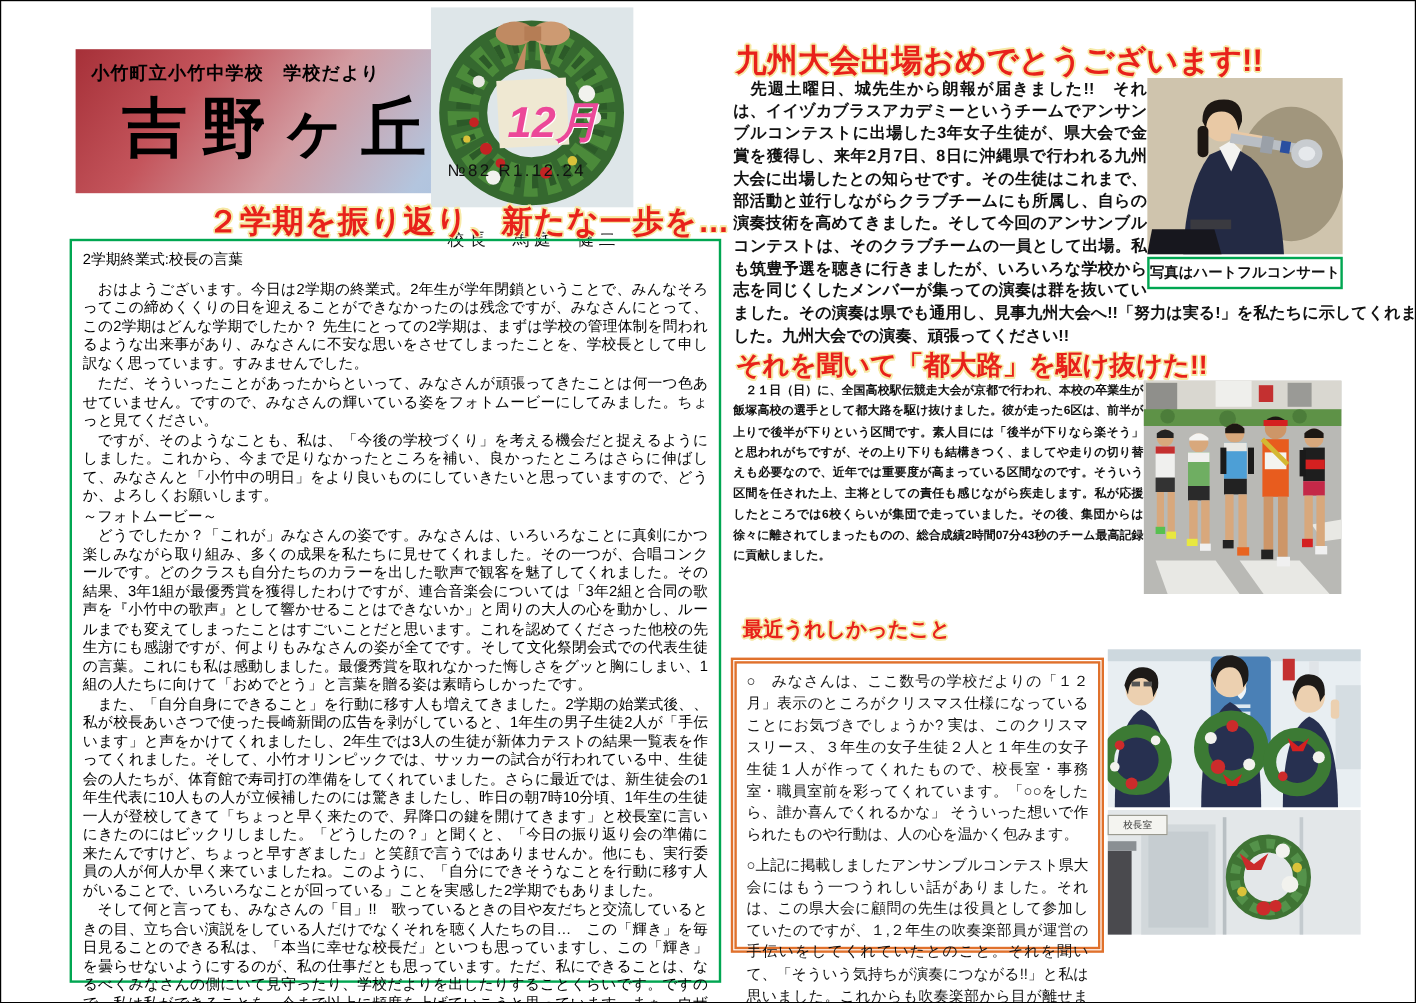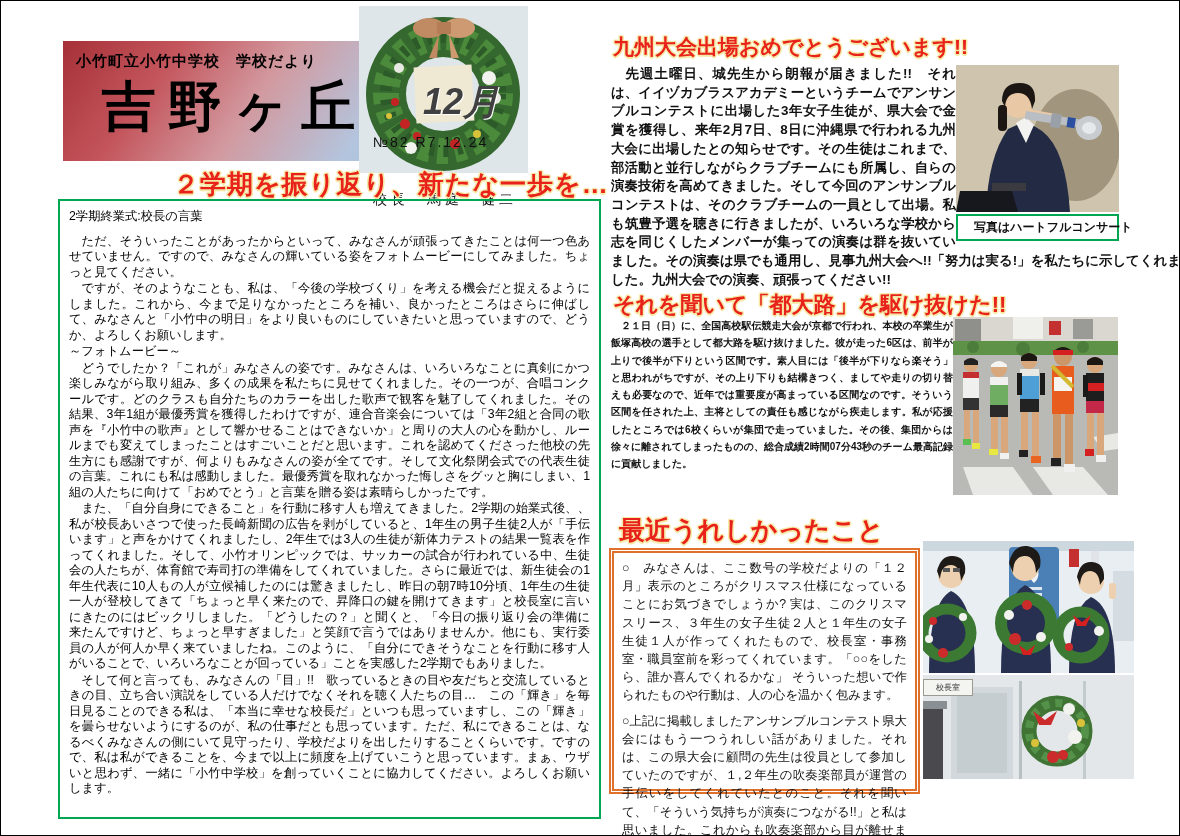--- a/index.html
+++ b/index.html
@@ -12,55 +12,55 @@
   .banner{
     position:absolute;left:62px;top:40px;width:343px;height:120px;
     background:linear-gradient(125deg,#a63038 0%,#c4555c 28%,#d29aa0 55%,#b3c5de 85%,#a9c2e0 100%);
   }
   .banner .school{padding:11px 0 0 13px;font-size:15px;font-weight:bold;letter-spacing:1px;color:#000;}
   .banner .big-title{font-size:54px;font-weight:bold;letter-spacing:12px;text-align:center;margin-top:0px;color:#000;}
   .wreath-box{position:absolute;left:358px;top:5px;width:169px;height:167px;}
   .wreath-box svg{position:absolute;left:0;top:0;}
   .month-label{
     position:absolute;left:64px;top:72px;font-size:36px;font-weight:bold;font-style:italic;
-    color:#404040;text-shadow:1px 1px 0 #fff;
+    color:#ec4899;text-shadow:1px 1px 0 #fff;
   }
   .issue-line{position:absolute;left:14px;top:128px;font-size:14px;letter-spacing:2px;color:#111;white-space:nowrap;}
   .principal-line{position:absolute;left:14px;top:148px;font-size:14px;letter-spacing:4px;color:#111;white-space:nowrap;margin-top:37px;}
   
   .pop-title{
     position:absolute;font-weight:bold;color:#e8211a;white-space:nowrap;
     text-shadow:-1.5px 0 #f6e9a6,1.5px 0 #f6e9a6,0 -1.5px #f6e9a6,0 1.5px #f6e9a6,
                 -1px -1px #f6e9a6,1px 1px #f6e9a6,-1px 1px #f6e9a6,1px -1px #f6e9a6;
   }
   #headline{left:124px;top:166px;font-size:26px;letter-spacing:1px;margin-left:48px;}
-  #t-kyushu{left:612px;top:32px;font-size:21px;}
+  #t-kyushu{left:612px;top:32px;font-size:26px;}
   #t-ekiden{left:612px;top:289px;font-size:22px;}
-  #t-happy{left:618px;top:512px;font-size:26px;}
+  #t-happy{left:618px;top:512px;font-size:17px;}
   
   .green-box{
     position:absolute;left:57px;top:198px;width:543px;height:620px;box-sizing:border-box;
     border:2px solid #00a651;padding:7px 8px 4px 8px;
     font-size:12.3px;line-height:15.5px;text-align:justify;word-break:break-all;
   }
   .green-box p{margin:1px;}
   .green-box .sub{margin-bottom:9px;}
   .green-box .center{text-align:left;}
   
   .sec-body{position:absolute;left:610px;width:570px;font-weight:bold;color:#111;
             text-align:justify;word-break:break-all;}
   #body-kyushu{top:64px;font-size:13.4px;line-height:18.7px;}
   #body-ekiden{top:316px;font-size:10px;line-height:17.3px;}
   .float-photo{float:right;position:relative;}
   #float-kyushu{width:225px;}
   #float-ekiden{width:228px;}
   .photo-frame{display:block;}
   .caption-box{
     width:163px;box-sizing:border-box;border:2px solid #00a651;background:#fff;
-    margin-top:2px;padding:2px 16px;text-align:center;font-size:12px;font-weight:bold;white-space:nowrap;
+    margin-top:2px;padding:2px 0;text-align:center;font-size:12px;font-weight:bold;white-space:nowrap;
   }
   
   .orange-box{
     position:absolute;left:608px;top:547px;width:311px;height:246px;box-sizing:border-box;
     border:5px double #e0712c;padding:6px 8px;background:#fff;
     font-size:12.4px;line-height:18.2px;font-weight:normal;color:#111;
     text-align:justify;word-break:break-all;
   }
   .orange-box p{margin:0;}
   .orange-box p + p{margin-top:7px;}
@@ -100,28 +100,29 @@
       <circle cx="96" cy="138" r="5" fill="#c42323"></circle>
       <circle cx="36" cy="96" r="4" fill="#c42323"></circle>
       <circle cx="130" cy="72" r="7" fill="#f2f2ee"></circle>
       <circle cx="136" cy="92" r="6" fill="#e8e8e2"></circle>
       <circle cx="52" cy="142" r="6" fill="#f2f2ee"></circle>
       <circle cx="40" cy="62" r="5" fill="#e8e8e2"></circle>
       <circle cx="118" cy="128" r="4" fill="#d9c23a"></circle>
       <circle cx="30" cy="110" r="3" fill="#d9c23a"></circle>
     </svg>
     <div class="month-label">12月</div>
-    <div class="issue-line">№82 R7.12.24</div>
+    <div class="issue-line">№82 R1.12.24</div>
     <div class="principal-line">校長　馬庭　健二</div>
   </div>
 
   <div class="pop-title" id="headline">２学期を振り返り、新たな一歩を…</div>
 
   <div class="green-box">
     <p class="sub">2学期終業式:校長の言葉</p>
+    <p>　おはようございます。今日は2学期の終業式。2年生が学年閉鎖ということで、みんなそろってこの締めくくりの日を迎えることができなかったのは残念ですが、みなさんにとって、この2学期はどんな学期でしたか？ 先生にとっての2学期は、まずは学校の管理体制を問われるような出来事があり、みなさんに不安な思いをさせてしまったことを、学校長として申し訳なく思っています。すみませんでした。</p>
     <p>　ただ、そういったことがあったからといって、みなさんが頑張ってきたことは何一つ色あせていません。ですので、みなさんの輝いている姿をフォトムービーにしてみました。ちょっと見てください。</p>
     <p>　ですが、そのようなことも、私は、「今後の学校づくり」を考える機会だと捉えるようにしました。これから、今まで足りなかったところを補い、良かったところはさらに伸ばして、みなさんと「小竹中の明日」をより良いものにしていきたいと思っていますので、どうか、よろしくお願いします。</p>
     <p class="center">～フォトムービー～</p>
     <p>　どうでしたか？「これが」みなさんの姿です。みなさんは、いろいろなことに真剣にかつ楽しみながら取り組み、多くの成果を私たちに見せてくれました。その一つが、合唱コンクールです。どのクラスも自分たちのカラーを出した歌声で観客を魅了してくれました。その結果、3年1組が最優秀賞を獲得したわけですが、連合音楽会については「3年2組と合同の歌声を『小竹中の歌声』として響かせることはできないか」と周りの大人の心を動かし、ルールまでも変えてしまったことはすごいことだと思います。これを認めてくださった他校の先生方にも感謝ですが、何よりもみなさんの姿が全てです。そして文化祭閉会式での代表生徒の言葉。これにも私は感動しました。最優秀賞を取れなかった悔しさをグッと胸にしまい、1組の人たちに向けて「おめでとう」と言葉を贈る姿は素晴らしかったです。</p>
     <p>　また、「自分自身にできること」を行動に移す人も増えてきました。2学期の始業式後、、私が校長あいさつで使った長崎新聞の広告を剥がしていると、1年生の男子生徒2人が「手伝います」と声をかけてくれましたし、2年生では3人の生徒が新体力テストの結果一覧表を作ってくれました。そして、小竹オリンピックでは、サッカーの試合が行われている中、生徒会の人たちが、体育館で寿司打の準備をしてくれていました。さらに最近では、新生徒会の1年生代表に10人もの人が立候補したのには驚きましたし、昨日の朝7時10分頃、1年生の生徒一人が登校してきて「ちょっと早く来たので、昇降口の鍵を開けてきます」と校長室に言いにきたのにはビックリしました。「どうしたの？」と聞くと、「今日の振り返り会の準備に来たんですけど、ちょっと早すぎました」と笑顔で言うではありませんか。他にも、実行委員の人が何人か早く来ていましたね。このように、「自分にできそうなことを行動に移す人がいることで、いろいろなことが回っている」ことを実感した2学期でもありました。</p>
     <p>　そして何と言っても、みなさんの「目」!!　歌っているときの目や友だちと交流しているときの目、立ち合い演説をしている人だけでなくそれを聴く人たちの目…　この「輝き」を毎日見ることのできる私は、「本当に幸せな校長だ」といつも思っていますし、この「輝き」を曇らせないようにするのが、私の仕事だとも思っています。ただ、私にできることは、なるべくみなさんの側にいて見守ったり、学校だよりを出したりすることくらいです。ですので、私は私ができることを、今まで以上に頻度を上げていこうと思っています。まぁ、ウザいと思わず、一緒に「小竹中学校」を創っていくことに協力してください。よろしくお願いします。</p>
 
   </div>
 
   <div class="pop-title" id="t-kyushu">九州大会出場おめでとうございます!!</div>

